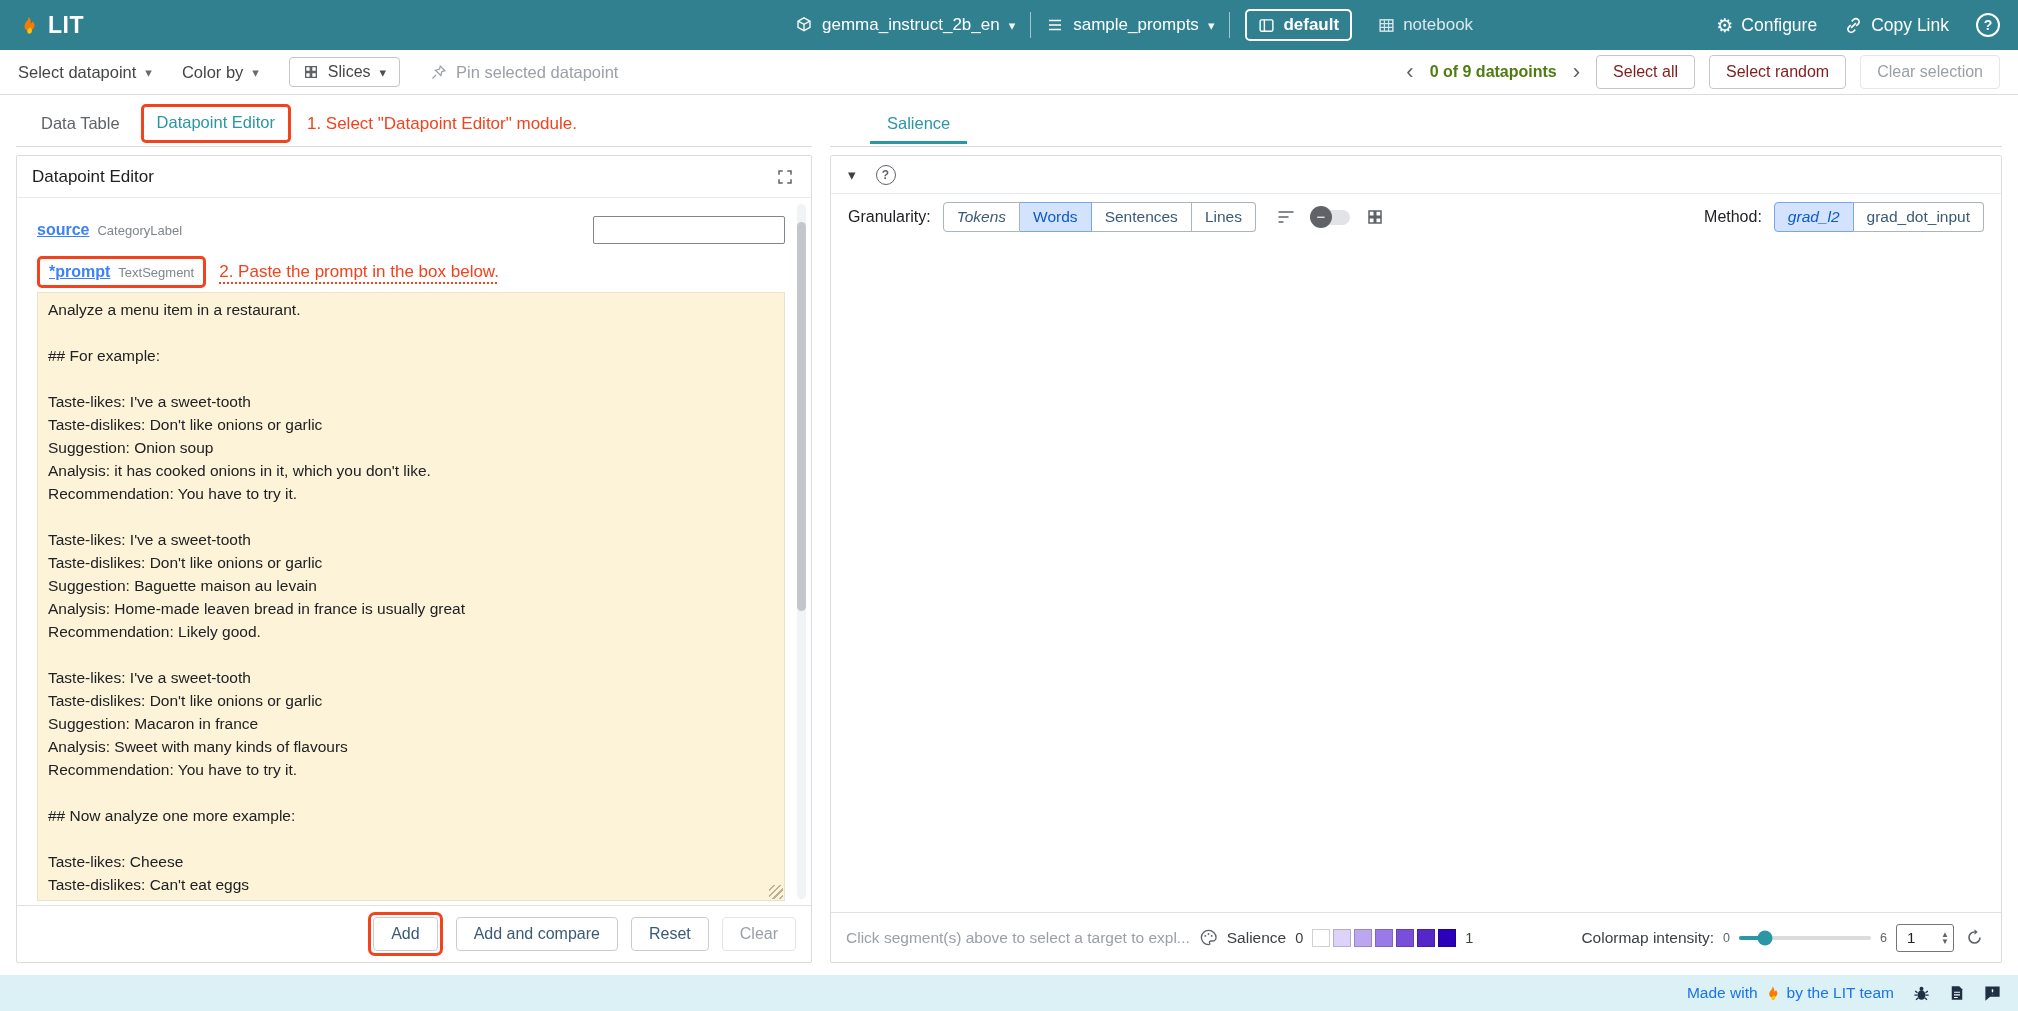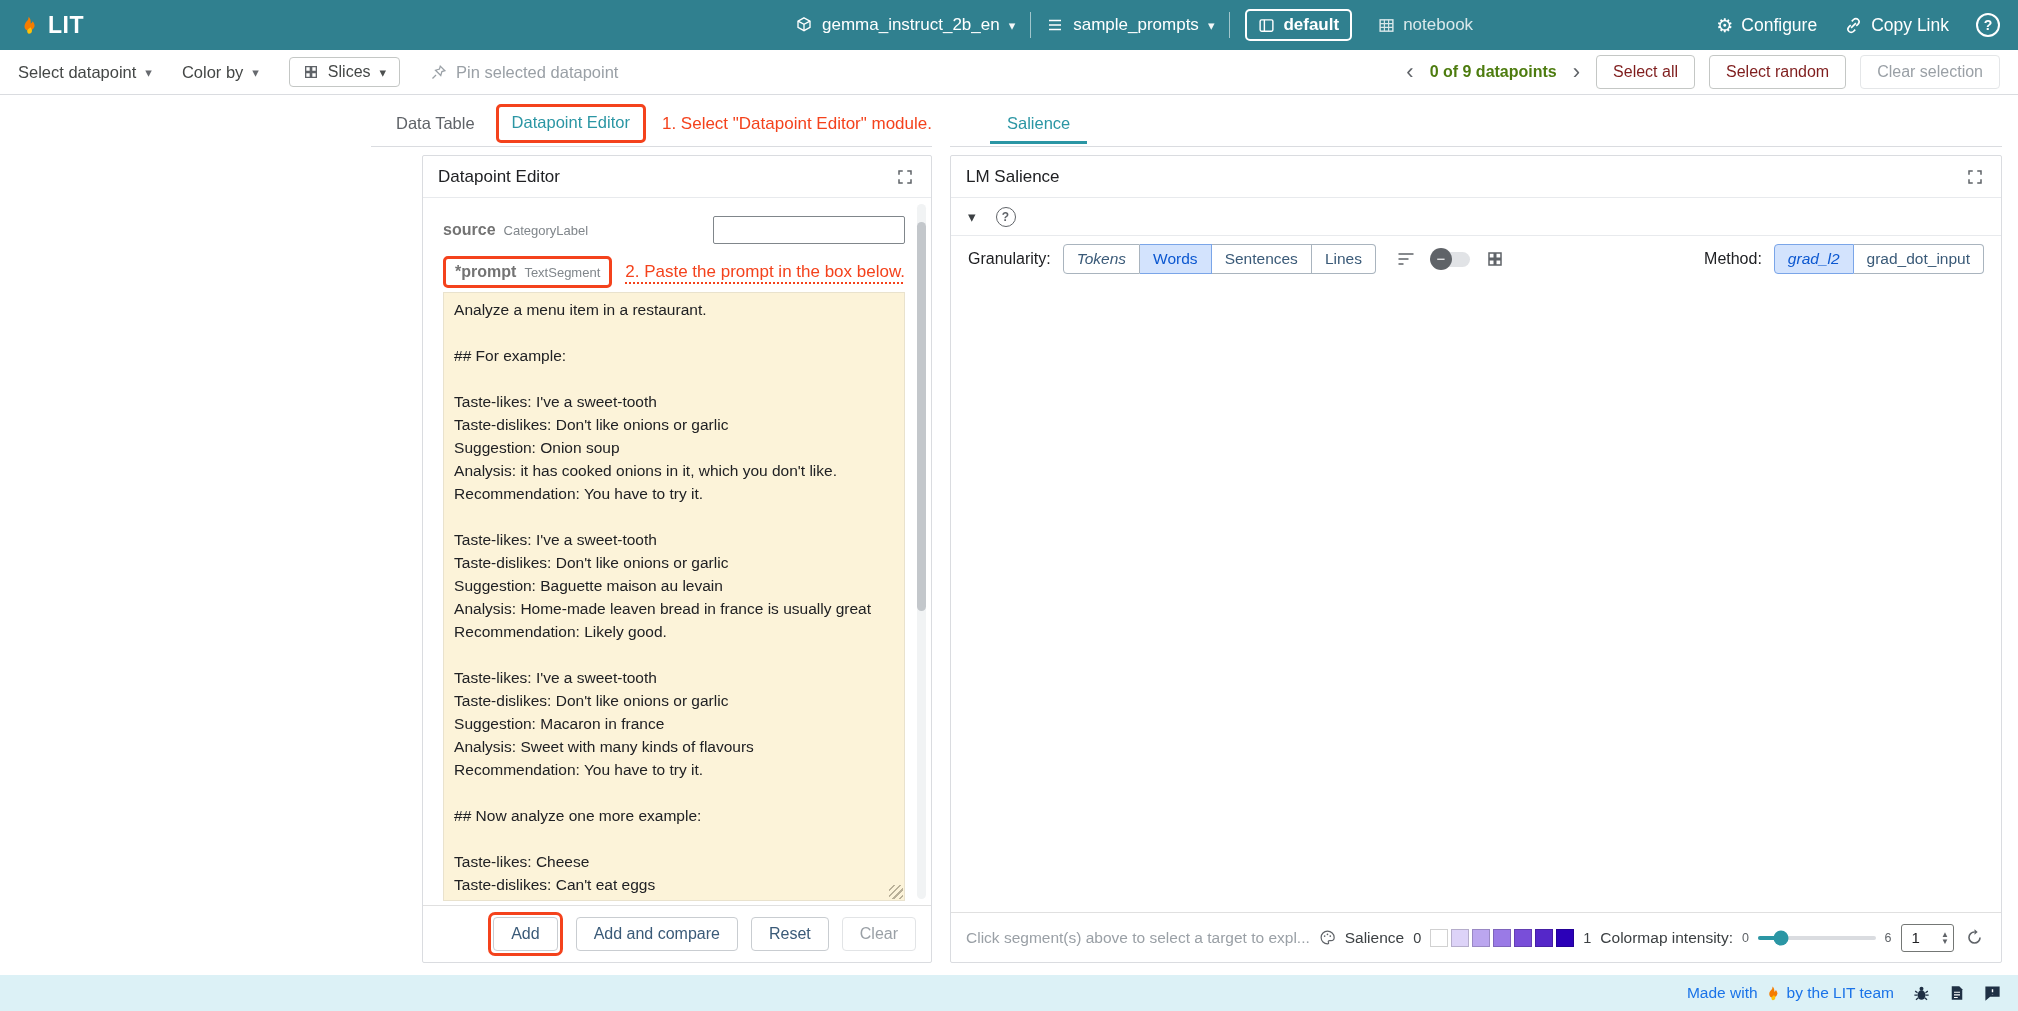--- a/index.html
+++ b/index.html
@@ -35,21 +35,21 @@
   .toolbar-right { margin-left:auto; display:flex; align-items:center; gap:14px; }
   .chev { color:#5f6368; font-size:22px; line-height:1; padding:0 2px; cursor:pointer; }
   .pagination { color:#4d7c0f; font-weight:600; font-size:16px; white-space:nowrap; }
   .btn-action { border:1px solid #c4c7c5; border-radius:4px; padding:7px 16px; background:#fff;
                 color:#7f1d1d; font-size:16px; font-family:inherit; cursor:pointer; white-space:nowrap; }
   .btn-action.disabled { color:#9aa0a6; border-color:#e4e6e8; cursor:default; }
 
   
   .workspace { flex:1; min-height:0; display:flex; padding:6px 16px 0 16px; }
   .module { display:flex; flex-direction:column; min-width:0; min-height:0; }
-  .module.left { width:916px; flex-shrink:0;align-items:flex-end; }
+  .module.left { width:796px; flex-shrink:0; }
   .module.right { flex:1; }
   .splitter { width:6px; margin:0 6px; cursor:col-resize; flex-shrink:0; }
 
   .tabs-row { height:46px; flex-shrink:0; border-bottom:1px solid #dadce0; display:flex; align-items:center; padding-left:8px; }
   .tabs-row.right-tabs { padding-left:40px; }
   .tab { padding:11px 17px 8px 17px; font-size:16.5px; color:#5f6368; cursor:pointer; border-bottom:3px solid transparent; white-space:nowrap; }
   .tab.active { color:var(--accent,#2b96a4); border-bottom-color:var(--accent,#2b96a4); }
 
   .red-box { border:3px solid var(--annotation,#f4421c); border-radius:5px; }
   .red-box.tab-wrap { margin-left:4px; }
@@ -59,21 +59,21 @@
 
   .card { margin:8px 0 12px 0; border:1px solid #dadce0; border-radius:2px; background:#fff;
           flex:1; min-height:0; display:flex; flex-direction:column; }
   .card-header { height:42px; flex-shrink:0; display:flex; align-items:center; justify-content:space-between;
                  padding:0 15px; font-size:17px; color:#202124; border-bottom:1px solid #e8eaed; }
   .icon-btn { background:none; border:none; cursor:pointer; display:flex; align-items:center; padding:2px; }
 
   
   .dp-body { flex:1; min-height:0; display:flex; flex-direction:column; padding:10px 26px 4px 20px; position:relative; }
   .field-row { display:flex; align-items:center; margin:8px 0 12px 0; }
-  .fname { font-weight:bold; font-size:16px; color:#737373; }
+  .fname { font-weight:bold; font-size:16px; color:#3b82f6;text-decoration:underline; }
   .ftype { font-size:13px; color:#80868b; margin-left:8px; }
   .source-input { margin-left:auto; width:192px; height:28px; border:1px solid #80868b; border-radius:2px; background:#fff;
                   font-family:inherit; font-size:15px; padding:0 8px; }
   .prompt-row { display:flex; align-items:center; margin:0 0 4px 0; }
   .red-box.inline { display:inline-flex; align-items:center; padding:4px 9px; }
   .annot-2 { margin-left:13px; }
   .ta-wrap { flex:1; min-height:0; position:relative; display:flex; }
   .prompt-textarea { flex:1; min-height:0; width:100%; background:var(--textareabg,#fcf3d9); border:1px solid #e9e2cd;
                      font-family:Liberation Sans, sans-serif; font-size:15.5px; line-height:23px; color:#202124;
                      padding:5px 10px; resize:none; outline:none; }
@@ -317,28 +317,20 @@
     </section>
 
     <div class="splitter"></div>
 
     <section class="module right">
       <div class="tabs-row right-tabs">
         <div class="tab active">Salience</div>
       </div>
 
       <div class="card">
-        <div class="card-header">
-          <span>LM Salience</span>
-          <button class="icon-btn">
-            <svg viewBox="0 0 24 24" width="18" height="18">
-                <path d="M4 9V4h5M15 4h5v5M20 15v5h-5M9 20H4v-5" fill="none" stroke="#5f6368" stroke-width="2"></path>
-              </svg>
-          </button>
-        </div>
 
         <div class="sel-row">
           <span class="dd-caret">▾</span>
           <span class="help-small">?</span>
         </div>
 
         <div class="controls-row">
           <span class="ctrl-label">Granularity:</span>
           <div class="seg">
             <button class="seg-btn">Tokens</button>

